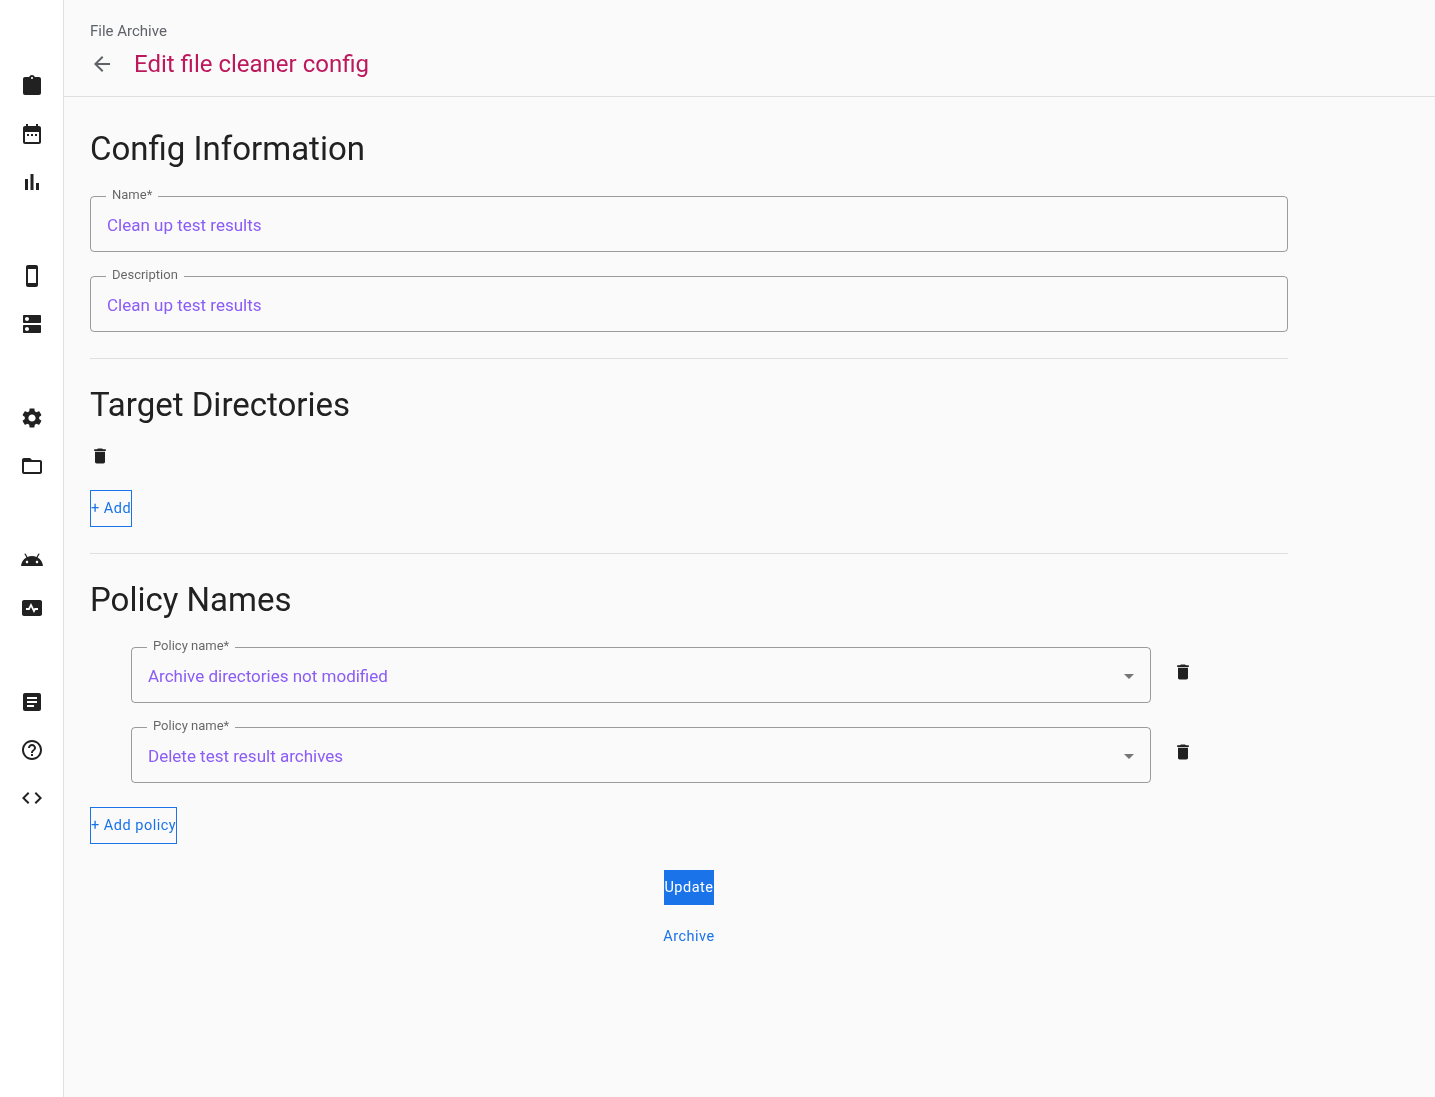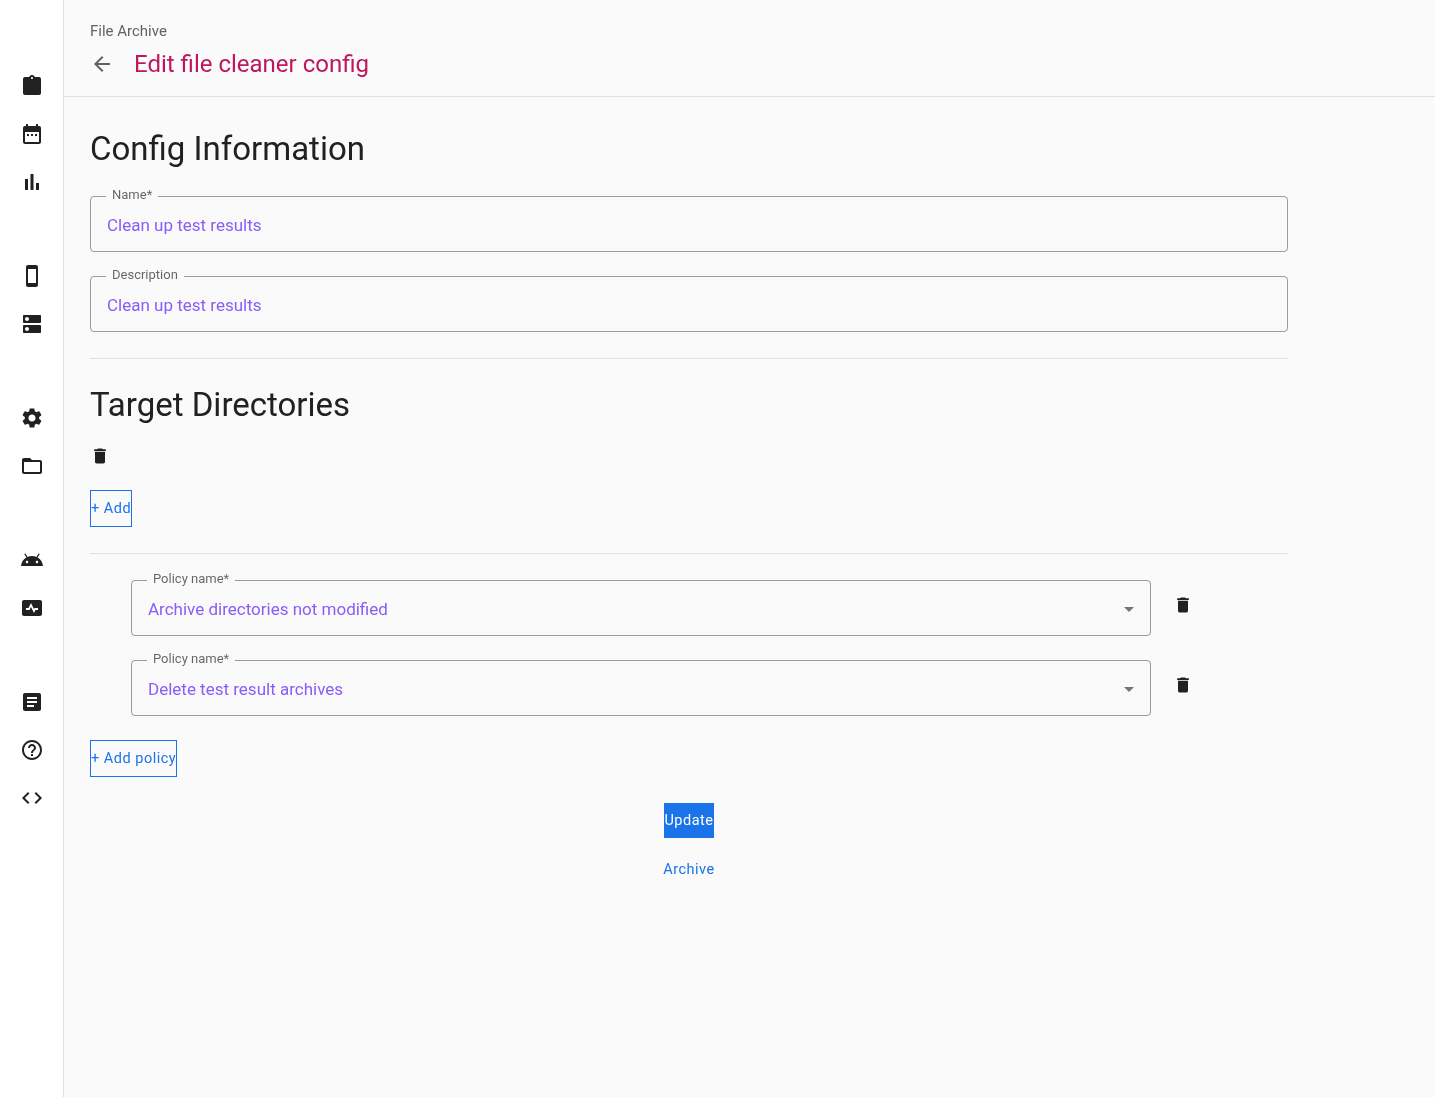--- a/index.html
+++ b/index.html
@@ -282,20 +282,21 @@
               <path d="M6 19c0 1.1.9 2 2 2h8c1.1 0 2-.9 2-2V7H6v12zM19 4h-3.5l-1-1h-5l-1 1H5v2h14V4z"></path>
             </svg>
         </div>
 
         <button class="btn btn-outlined">+ Add</button>
       </div>
 
       <hr class="divider">
 
       <div class="policy-section">
+        <h2 class="section-title">Policy Names</h2>
 
         <div class="field-row">
           <div class="form-field">
             <span class="float-label">Policy name*</span>
             <div class="outline">
               <div class="select-wrap">
                 <span class="select-value">Archive directories not modified</span>
                 <span class="caret-down"></span>
               </div>
             </div>

